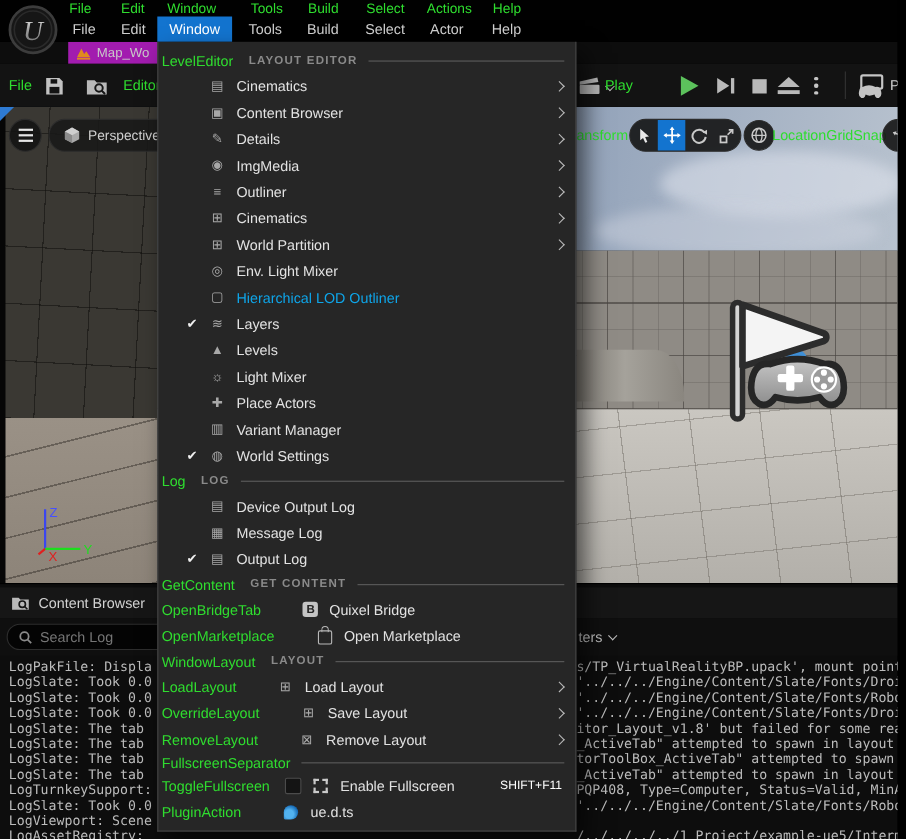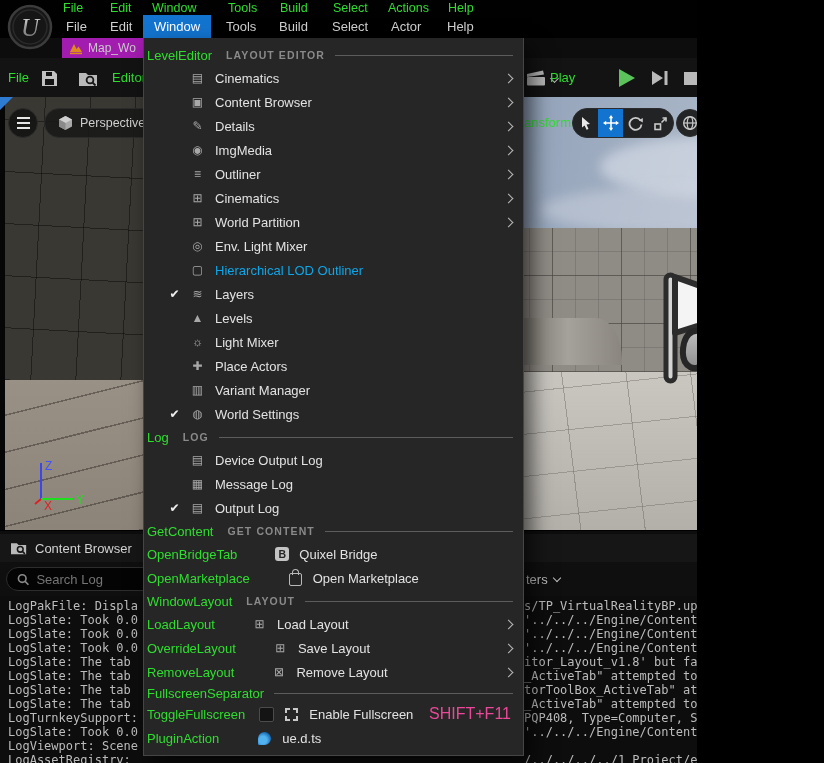--- a/index.html
+++ b/index.html
@@ -3,21 +3,21 @@
 <meta charset="utf-8">
 <style>
   :root{
     --green:#2fdd2f;
     --blue:#1374cf;
     --menu-bg:#262626;
     --menu-text:#e2e2e2;
   }
   *{margin:0;padding:0;box-sizing:border-box}
   body{background:#000;font-family:"Liberation Sans",sans-serif}
-  #app{position:relative;width:697px;height:763px;background:#000;overflow:hidden}
+  #app{position:relative;width:816px;height:763px;background:#000;overflow:hidden}
 
   
   .topbar{position:absolute;left:0;top:0;width:100%;height:38px;background:#010101;z-index:20}
   .logo{position:absolute;left:7px;top:4px;width:46px;height:46px;z-index:31}
   .mb-row1 span{position:absolute;top:1px;height:14px;line-height:14px;font-size:12.5px;color:var(--green)}
   .mb-row1 span:nth-child(1){left:63px}.mb-row1 span:nth-child(2){left:110px}
   .mb-row1 span:nth-child(3){left:152px}.mb-row1 span:nth-child(4){left:228px}
   .mb-row1 span:nth-child(5){left:280px}.mb-row1 span:nth-child(6){left:333px}
   .mb-row1 span:nth-child(7){left:388px}.mb-row1 span:nth-child(8){left:448px}
   .mb-row2 span{position:absolute;top:15px;height:23px;line-height:23px;font-size:13px;color:#cfcfcf}
@@ -128,21 +128,21 @@
     linear-gradient(#c9c9c9,#c9c9c9) right top/5px 2px,
     linear-gradient(#c9c9c9,#c9c9c9) right top/2px 5px,
     linear-gradient(#c9c9c9,#c9c9c9) left bottom/5px 2px,
     linear-gradient(#c9c9c9,#c9c9c9) left bottom/2px 5px,
     linear-gradient(#c9c9c9,#c9c9c9) right bottom/5px 2px,
     linear-gradient(#c9c9c9,#c9c9c9) right bottom/2px 5px;background-repeat:no-repeat}
   .ico-swirl{width:13px;height:13px;flex:none;margin:0 11px 0 3px;border-radius:50% 50% 50% 10%;
     background:radial-gradient(circle at 38% 62%,#52b2ef 0 34%,#1468b3 72%)}
   .mi-label{white-space:nowrap}
   .mi-label.disabled{color:#0ea5e9}
-  .mi-short{margin-left:auto;color:#ec4899;font-size:16px;padding-right:4px}
+  .mi-short{margin-left:auto;color:#ffffff;font-size:11px;padding-right:4px}
   .mi-arrow{margin-left:auto;width:7px;height:7px;border-right:1.6px solid #b9b9b9;border-top:1.6px solid #b9b9b9;
     transform:rotate(45deg);margin-right:3px;flex:none}
 </style>
 </head>
 <body>
 
 <div id="app">
 
   <div class="topbar">
     <div class="mb-row1">

